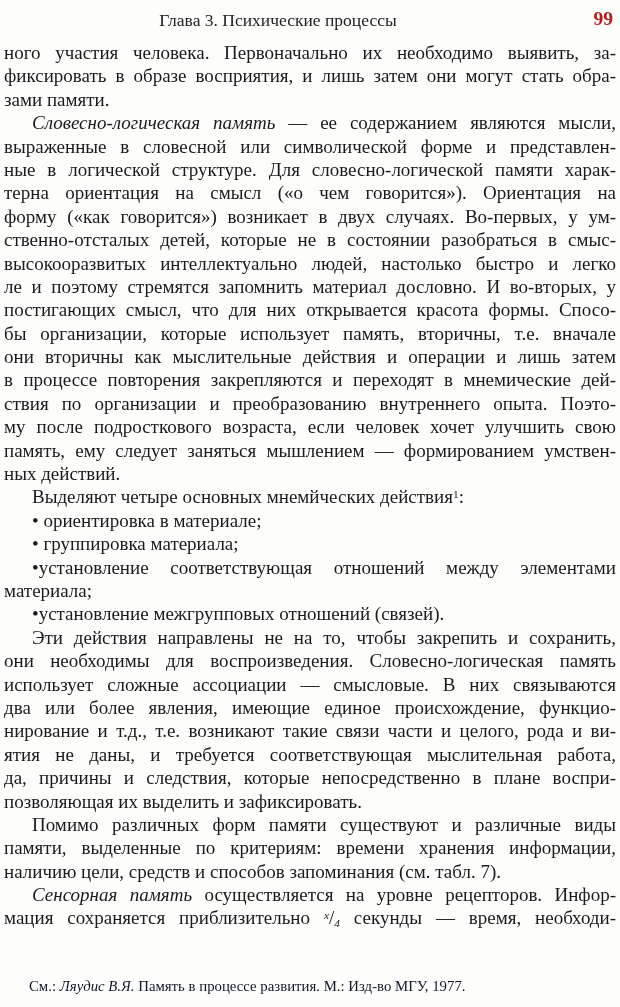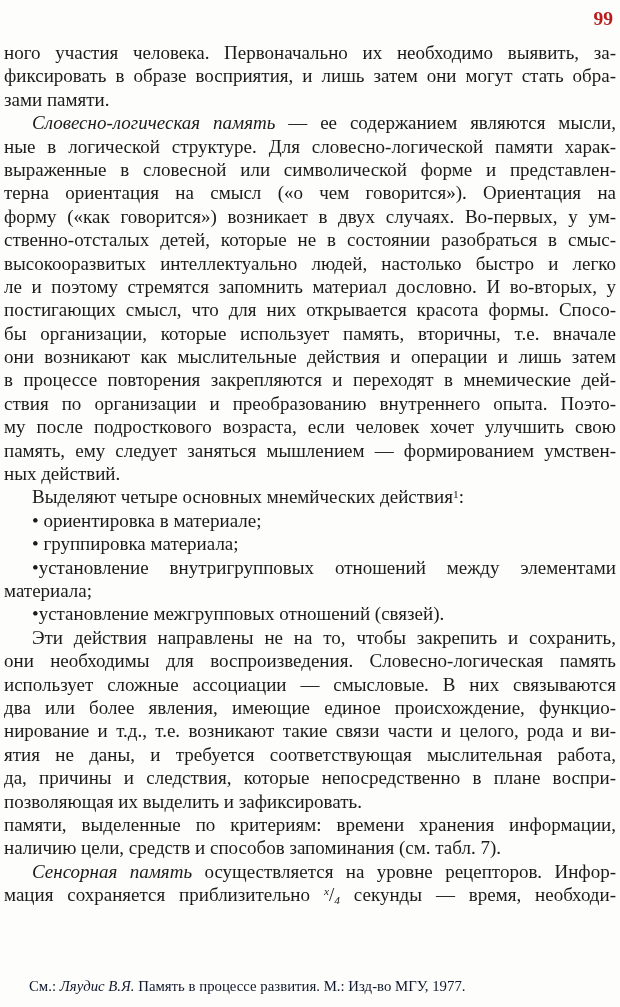--- a/index.html
+++ b/index.html
@@ -40,55 +40,57 @@
   .footnote {
     position:absolute; top:977px; left:29px; width:570px;
     font-size:14.8px; line-height:19px; white-space:nowrap; color:#0f172a;
   }
 </style>
 </head>
 <body>
 
 <div class="page">
   <div class="header">
+    <span class="chapter">Глава 3. Психические процессы</span>
     <span class="pagenum">99</span>
   </div>
   <div class="bodytext">
       <div class="line jfull"><span>ного участия человека. Первоначально их необходимо выявить, за-</span></div>
       <div class="line jfull"><span>фиксировать в образе восприятия, и лишь затем они могут стать обра-</span></div>
       <div class="line"><span>зами памяти.</span></div>
       <div class="line indent jfull"><span class="i">Словесно-логическая память</span><span> — ее содержанием являются мысли,</span></div>
+      <div class="line jfull"><span>выраженные в словесной или символической форме и представлен-</span></div>
       <div class="line jfull"><span>ные в логической структуре. Для словесно-логической памяти харак-</span></div>
-      <div class="line jfull"><span>выраженные в словесной или символической форме и представлен-</span></div>
       <div class="line jfull"><span>терна ориентация на смысл («о чем говорится»). Ориентация на</span></div>
       <div class="line jfull"><span>форму («как говорится») возникает в двух случаях. Во-первых, у ум-</span></div>
       <div class="line jfull"><span>ственно-отсталых детей, которые не в состоянии разобраться в смыс-</span></div>
       <div class="line jfull"><span>высокооразвитых интеллектуально людей, настолько быстро и легко</span></div>
       <div class="line jfull"><span>ле и поэтому стремятся запомнить материал дословно. И во-вторых, у</span></div>
       <div class="line jfull"><span>постигающих смысл, что для них открывается красота формы. Спосо-</span></div>
       <div class="line jfull"><span>бы организации, которые использует память, вторичны, т.е. вначале</span></div>
-      <div class="line jfull"><span>они возникают как мыслительные действия и операции и лишь затем</span></div>
+      <div class="line jfull"><span>они вторичны как мыслительные действия и операции и лишь затем</span></div>
       <div class="line jfull"><span>в процессе повторения закрепляются и переходят в мнемические дей-</span></div>
       <div class="line jfull"><span>ствия по организации и преобразованию внутреннего опыта. Поэто-</span></div>
       <div class="line jfull"><span>му после подросткового возраста, если человек хочет улучшить свою</span></div>
       <div class="line jfull"><span>память, ему следует заняться мышлением — формированием умствен-</span></div>
       <div class="line"><span>ных действий.</span></div>
       <div class="line indent"><span>Выделяют четыре основных мнемйческих действия</span><span class="sup">1</span><span>:</span></div>
       <div class="line indent"><span>• ориентировка в материале;</span></div>
       <div class="line indent"><span>• группировка материала;</span></div>
-      <div class="line indent jfull"><span>•установление внутригрупповых отношений между элементами</span></div>
+      <div class="line indent jfull"><span>•установление соответствующая отношений между элементами</span></div>
       <div class="line"><span>материала;</span></div>
       <div class="line indent"><span>•установление межгрупповых отношений (связей).</span></div>
       <div class="line indent jfull"><span>Эти действия направлены не на то, чтобы закрепить и сохранить,</span></div>
       <div class="line jfull"><span>они необходимы для воспроизведения. Словесно-логическая память</span></div>
       <div class="line jfull"><span>использует сложные ассоциации — смысловые. В них связываются</span></div>
       <div class="line jfull"><span>два или более явления, имеющие единое происхождение, функцио-</span></div>
       <div class="line jfull"><span>нирование и т.д., т.е. возникают такие связи части и целого, рода и ви-</span></div>
       <div class="line jfull"><span>ятия не даны, и требуется соответствующая мыслительная работа,</span></div>
       <div class="line jfull"><span>да, причины и следствия, которые непосредственно в плане воспри-</span></div>
       <div class="line"><span>позволяющая их выделить и зафиксировать.</span></div>
+      <div class="line indent jfull"><span>Помимо различных форм памяти существуют и различные виды</span></div>
       <div class="line jfull"><span>памяти, выделенные по критериям: времени хранения информации,</span></div>
       <div class="line"><span>наличию цели, средств и способов запоминания (см. табл. 7).</span></div>
       <div class="line indent jfull"><span class="i">Сенсорная память</span><span> осуществляется на уровне рецепторов. Инфор-</span></div>
       <div class="line jfull"><span>мация сохраняется приблизительно </span><span class="supi">x</span><span>/</span><span class="subi">4</span><span> секунды — время, необходи-</span></div>
     </div>
   <div class="footnote"><span>См.: </span><span class="i">Ляудис В.Я.</span><span> Память в процессе развития. М.: Изд-во МГУ, 1977.</span></div>
 </div>
 
 </body></html>

